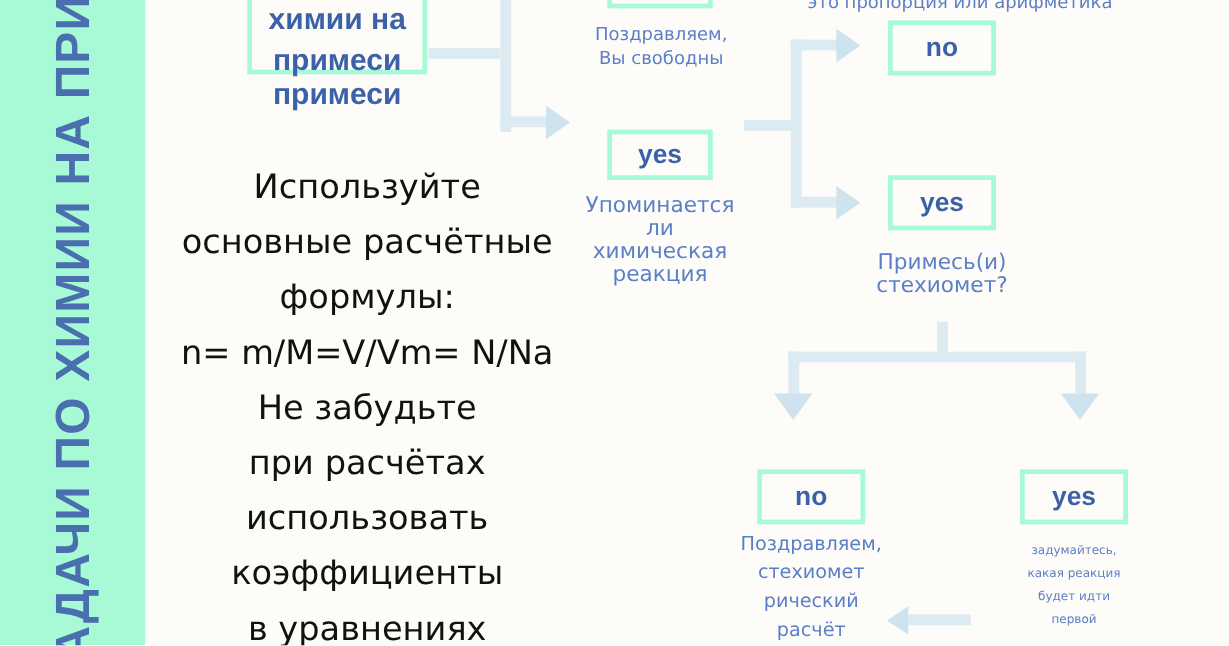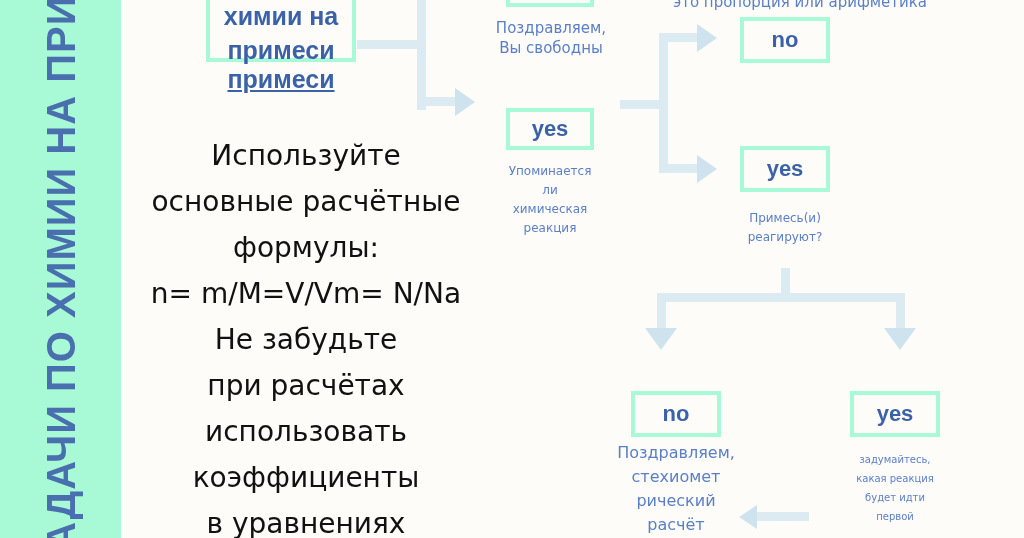--- a/index.html
+++ b/index.html
@@ -79,21 +79,21 @@
 
   
   .caption {
     position: absolute;
     text-align: center;
     font-family: "DejaVu Sans", sans-serif;
     color: #5B7FC7;
     white-space: pre-line;
   }
   .cap-lg { font-size: 15px; line-height: 20px; }
-  .cap-md { font-size: 12px; line-height: 19px; text-align: center; }
+  .cap-md { font-size: 18px; line-height: 19px; text-align: center; }
   .cap-sm { font-size: 10px; line-height: 19px; }
 
   
   .seg {
     position: absolute;
     background: #DCEAF2;
   }
   .arrowhead {
     position: absolute;
     width: 0;
@@ -164,21 +164,21 @@
   <div class="seg" style="left:757px; top:512px; width:52px; height:9px;"></div>
   <div class="arrowhead ah-left" style="left:739px; top:505px;"></div>
 
   <div class="box topic" style="left:206px; top:-30px; width:150px; height:92px;">
     <span>задача по
 химии на
 примеси</span>
   </div>
   <div style="position:absolute; left:206px; top:62px; width:150px; text-align:center;
               font-family:'Liberation Sans', sans-serif; font-weight:bold; font-size:25px;
-              line-height:34px; color:#3B62A8;text-decoration:underline;">примеси</div>
+              line-height:34px; color:#3B62A8;">примеси</div>
 
   <div class="box yesno" style="left:506px; top:-38px; width:88px; height:45px;">
     <span></span>
   </div>
 
   <div class="caption cap-lg" style="left:620px; top:-8px; width:360px; font-size:15px;">это пропорция или арифметика</div>
 
   <div class="caption cap-lg" style="left:470px; top:18px; width:162px;">Поздравляем,
 Вы свободны</div>
 
@@ -193,21 +193,21 @@
 
   <div class="box yesno" style="left:740px; top:17px; width:90px; height:46px;">
     <span>no</span>
   </div>
 
   <div class="box yesno" style="left:740px; top:146px; width:90px; height:46px;">
     <span>yes</span>
   </div>
 
   <div class="caption cap-md" style="left:722px; top:209px; width:126px;">Примесь(и)
-реагируют?</div>
+стехиомет?</div>
 
   <div class="box yesno" style="left:631px; top:391px; width:90px; height:46px;">
     <span>no</span>
   </div>
 
   <div class="caption cap-lg" style="left:598px; top:441px; width:156px; font-size:16px; line-height:24px;">Поздравляем,
 стехиомет
 рический
 расчёт</div>
 

